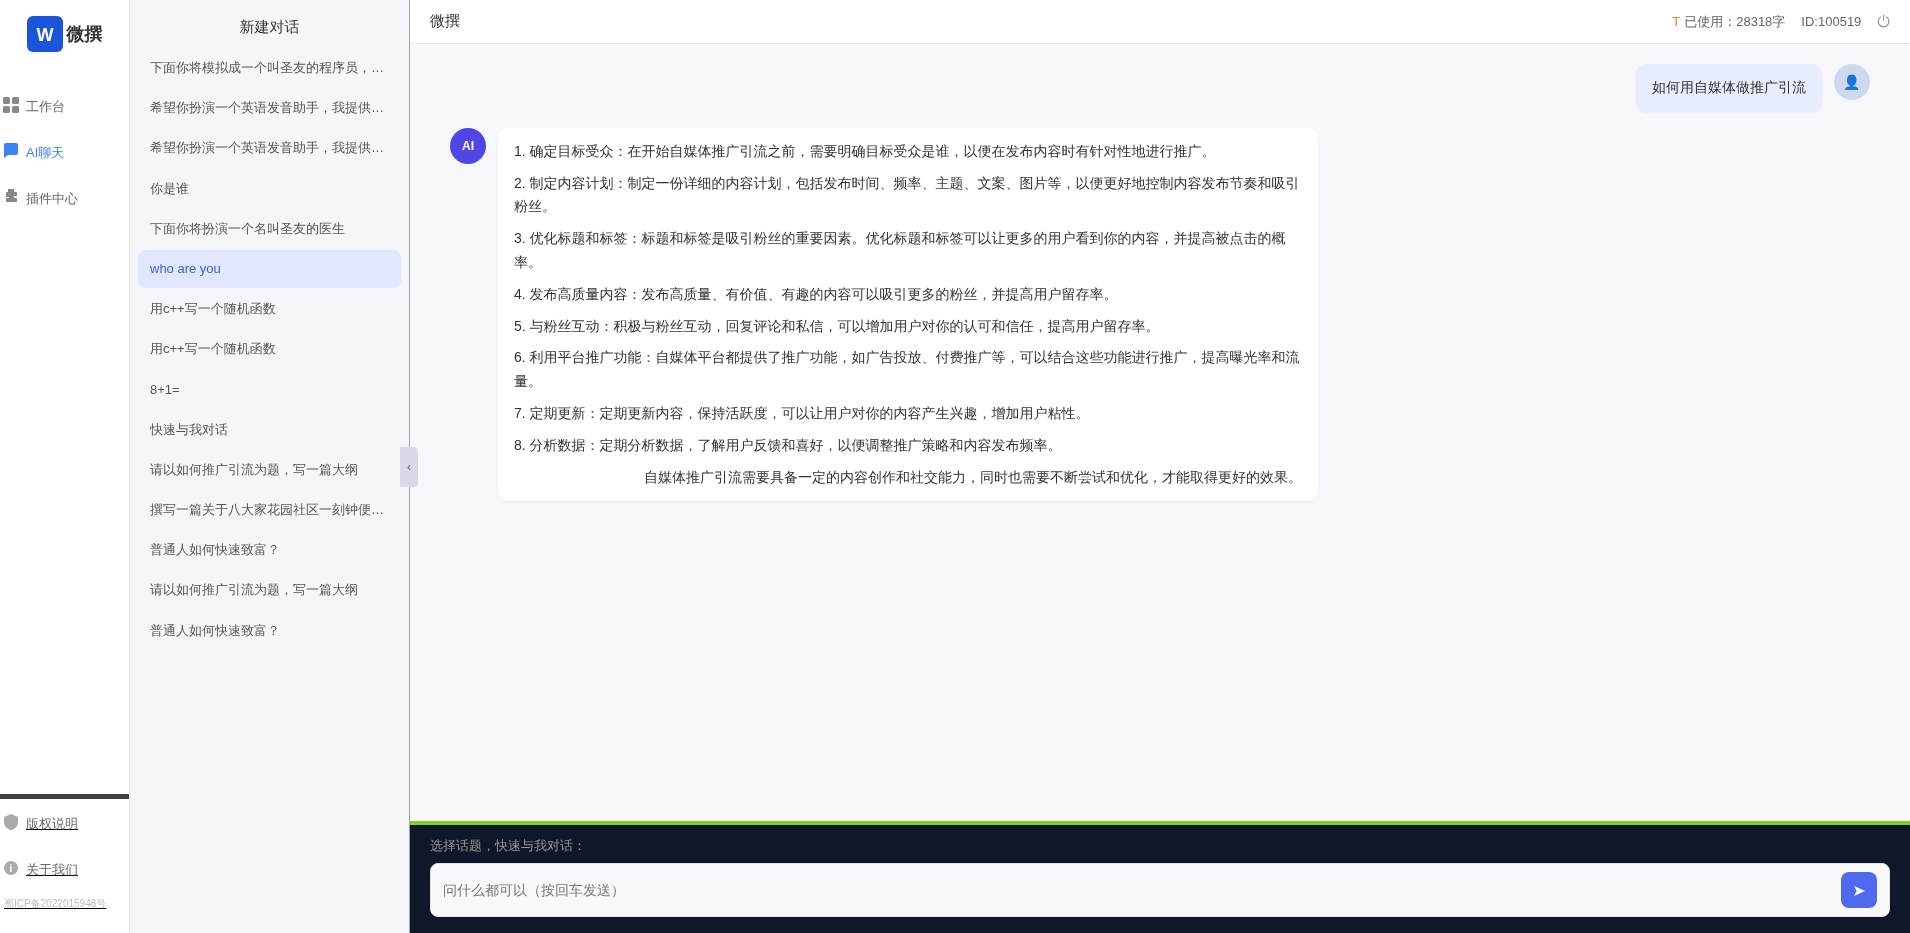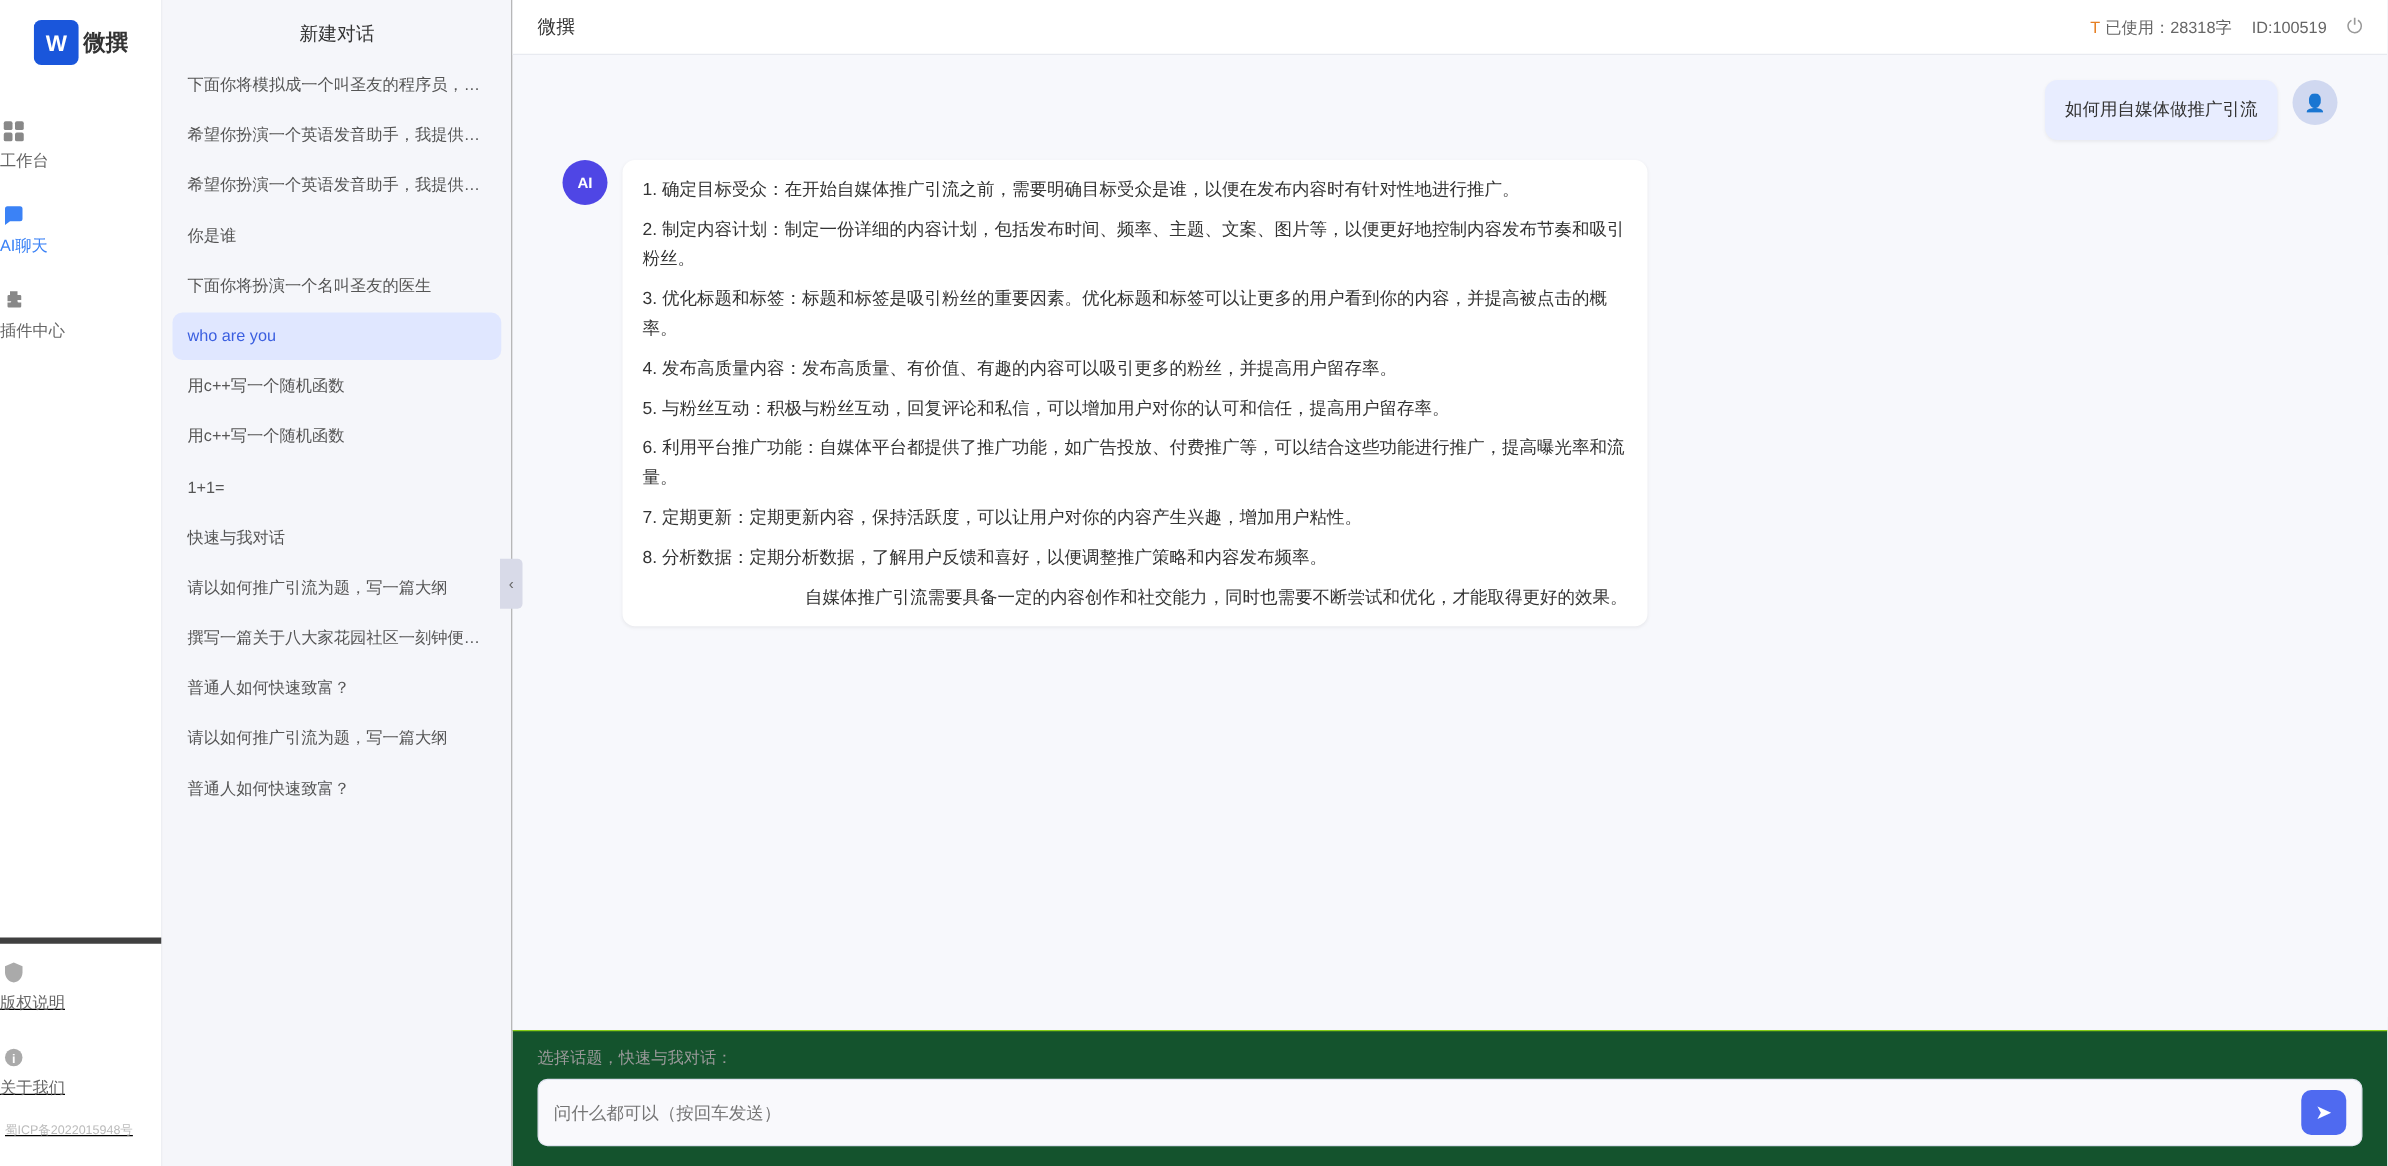--- a/index.html
+++ b/index.html
@@ -31,22 +31,21 @@
       font-size: 18px;
       font-weight: bold;
       color: #333;
     }
     .nav-items {
       flex: 1;
       width: 100%;
     }
     .nav-item {
       display: flex;
-      flex-direction: column;
-      align-items: flex-start;
+      align-items: flex-end;
       padding: 12px 0;
       cursor: pointer;
       font-size: 13px;
       color: #666;
       gap: 4px;
     }
     .nav-item.active {
       color: #3b82f6;
     }
     .nav-item-icon {
@@ -217,22 +216,22 @@
     .message-bubble.user {
       background: #e8edff;
     }
     .message-bubble p {
       margin-bottom: 8px;
     }
     .message-bubble p:last-child { margin-bottom: 0; text-align: right; }
 
     
     .input-area {
-      background: #14532d;
-      border-top: 1px solid #84cc16;
+      background: #0f172a;
+      border-top: 4px solid #84cc16;
       padding: 12px 20px 16px;
       flex-shrink: 0;
     }
     .quick-topics {
       font-size: 13px;
       color: #999;
       margin-bottom: 8px;
     }
     .input-row {
       display: flex;
@@ -334,21 +333,21 @@
   <div class="chat-list-items">
 
   <div class="chat-list-item">下面你将模拟成一个叫圣友的程序员，我说...</div>
       <div class="chat-list-item">希望你扮演一个英语发音助手，我提供给你...</div>
       <div class="chat-list-item">希望你扮演一个英语发音助手，我提供给你...</div>
       <div class="chat-list-item">你是谁</div>
       <div class="chat-list-item">下面你将扮演一个名叫圣友的医生</div>
       <div class="chat-list-item active">who are you</div>
       <div class="chat-list-item">用c++写一个随机函数</div>
       <div class="chat-list-item">用c++写一个随机函数</div>
-      <div class="chat-list-item">1+1=</div>
+      <div class="chat-list-item">8+1=</div>
       <div class="chat-list-item">快速与我对话</div>
       <div class="chat-list-item">请以如何推广引流为题，写一篇大纲</div>
       <div class="chat-list-item">撰写一篇关于八大家花园社区一刻钟便民生...</div>
       <div class="chat-list-item">普通人如何快速致富？</div>
       <div class="chat-list-item">请以如何推广引流为题，写一篇大纲</div>
       <div class="chat-list-item">普通人如何快速致富？</div>
     </div>
 </div>
 
 <div class="collapse-btn">

